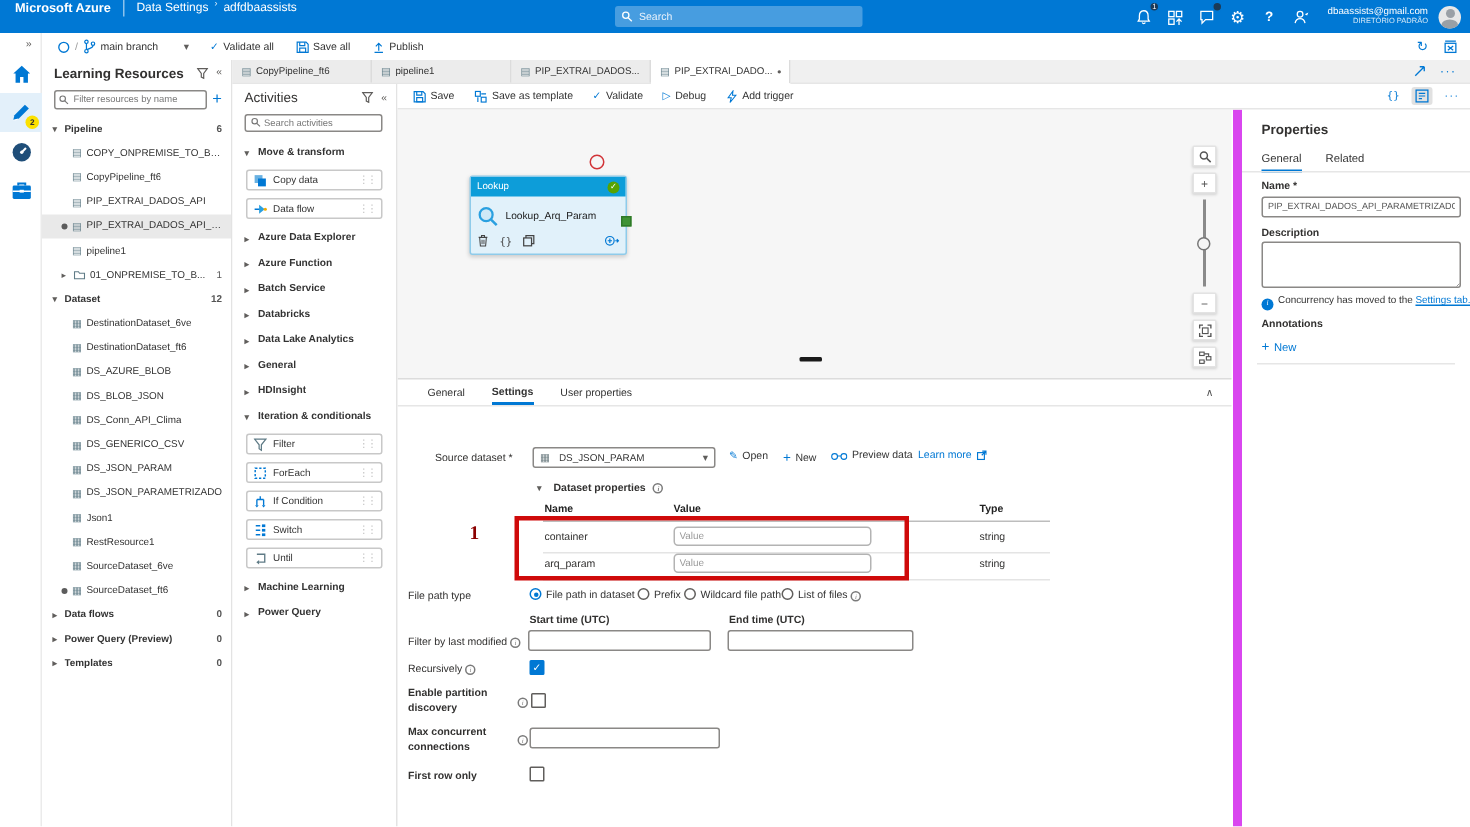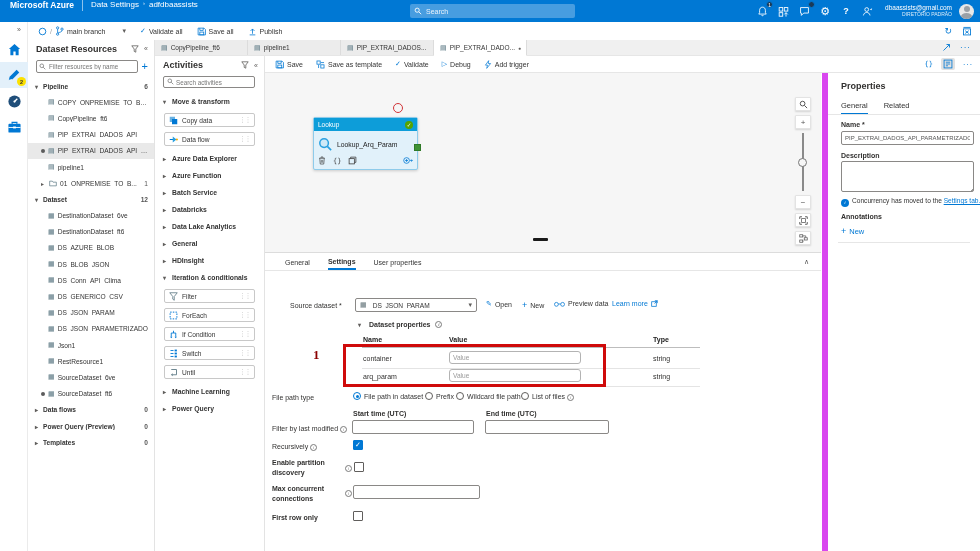--- a/index.html
+++ b/index.html
@@ -50,21 +50,21 @@
   .f-sec{padding-left:7px;font-weight:bold}
   .f-caret{width:8px;color:#605e5c;font-size:6px;flex:none}
   .f-ic{margin-right:3px;color:#5f7b86;font-size:7px;flex:none}
   .f-lbl{overflow:hidden;text-overflow:ellipsis}
   .f-count{margin-left:auto;color:#555;padding-left:4px}
   .f-sel{background:#e9e9e9}
   .f-dot{width:4px;height:4px;border-radius:50%;background:#5c5c5c;margin:0 3px 0 -7px;flex:none}
   
   .acts{position:absolute;left:155px;top:56px;bottom:0;width:110px;background:#fff;border-right:1px solid #e3e3e3;z-index:20}
   .a-head{display:flex;align-items:center;height:18px;padding:0 6px 0 8px}
-  .a-title{font-weight:bold;font-size:9px;flex:1}
+  .a-title{font-weight:normal;font-size:9px;flex:1}
   .a-search{margin:2px 8px 4px 8px;width:92px;height:12px;border:1px solid #8a8886;border-radius:2px;font-size:6.3px;padding:0 2px 0 12px;font-family:"Liberation Sans",sans-serif}
   .a-search::placeholder{color:#777}
   .a-grp{display:flex;align-items:center;height:15px;padding:0 8px;font-size:6.8px;font-weight:bold;color:#333;margin-top:2px;cursor:pointer}
   .a-grp .f-caret{width:9px}
   .chip{height:14px;border:1px solid #c8c8c8;border-radius:2px;margin:4px 9px 5px 9px;display:flex;align-items:center;padding:0 4px;font-size:6.6px;background:#fff;color:#333;cursor:grab}
   .chip .cic{margin-right:4px;flex:none}
   .chip .grip{margin-left:auto;color:#c3c3c3;font-size:7px;letter-spacing:-1.5px}
   
   .tabstrip{position:absolute;left:155px;top:40px;right:0;height:16px;background:#f0f0f0;display:flex;align-items:stretch;z-index:25;border-bottom:1px solid #e6e6e6}
   .tab{width:93px;display:flex;align-items:center;gap:3px;padding:0 6px;font-size:6.5px;color:#333;background:#ececec;border-right:1px solid #dcdcdc;white-space:nowrap;overflow:hidden;cursor:pointer}
@@ -264,21 +264,21 @@
         <rect x="1.5" y="4" width="13" height="9.5" rx="1" fill="#0078d4"></rect>
         <path d="M5.5 4V2.5h5V4" fill="none" stroke="#0078d4" stroke-width="1.4"></path>
         <path d="M1.5 8h13" stroke="#fff" stroke-width="1"></path>
         <rect x="6.5" y="7" width="3" height="2" fill="#fff"></rect>
       </svg>
   </div>
 </div>
 
 <div class="factory">
   <div class="f-head">
-    <div class="f-title">Dataset Resources</div>
+    <div class="f-title">Learning Resources</div>
     <svg class="f-hic" width="8" height="8" viewBox="0 0 10 10">
         <path d="M1 1h8L6 5v4L4 8V5z" fill="none" stroke="#605e5c" stroke-width="1"></path>
       </svg>
     <span class="f-hic">«</span>
   </div>
   <div class="f-filterrow">
     <span class="f-magwrap">
         <svg width="7" height="7" viewBox="0 0 10 10">
           <circle cx="4" cy="4" r="2.6" fill="none" stroke="#777" stroke-width="1.1"></circle>
           <path d="M6 6l3 3" stroke="#777" stroke-width="1.1"></path>

